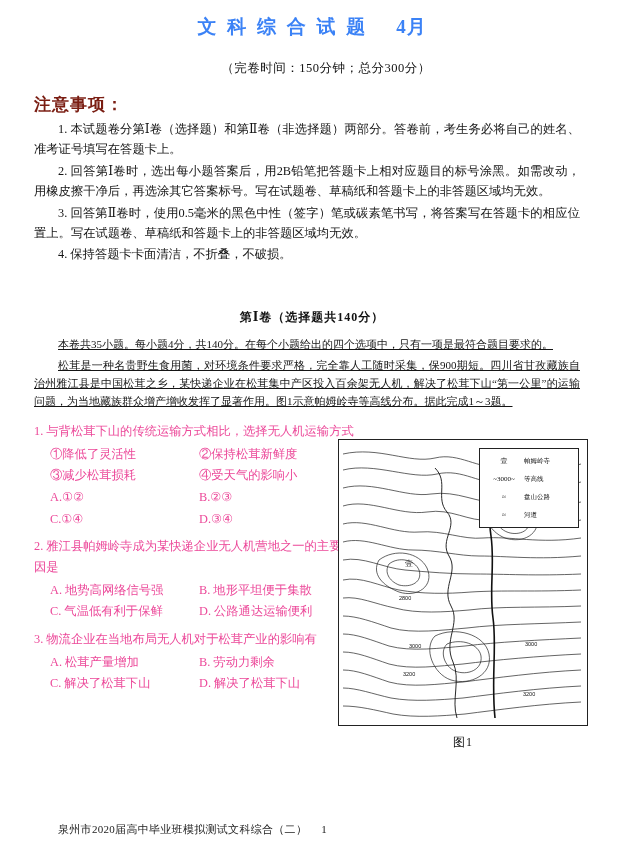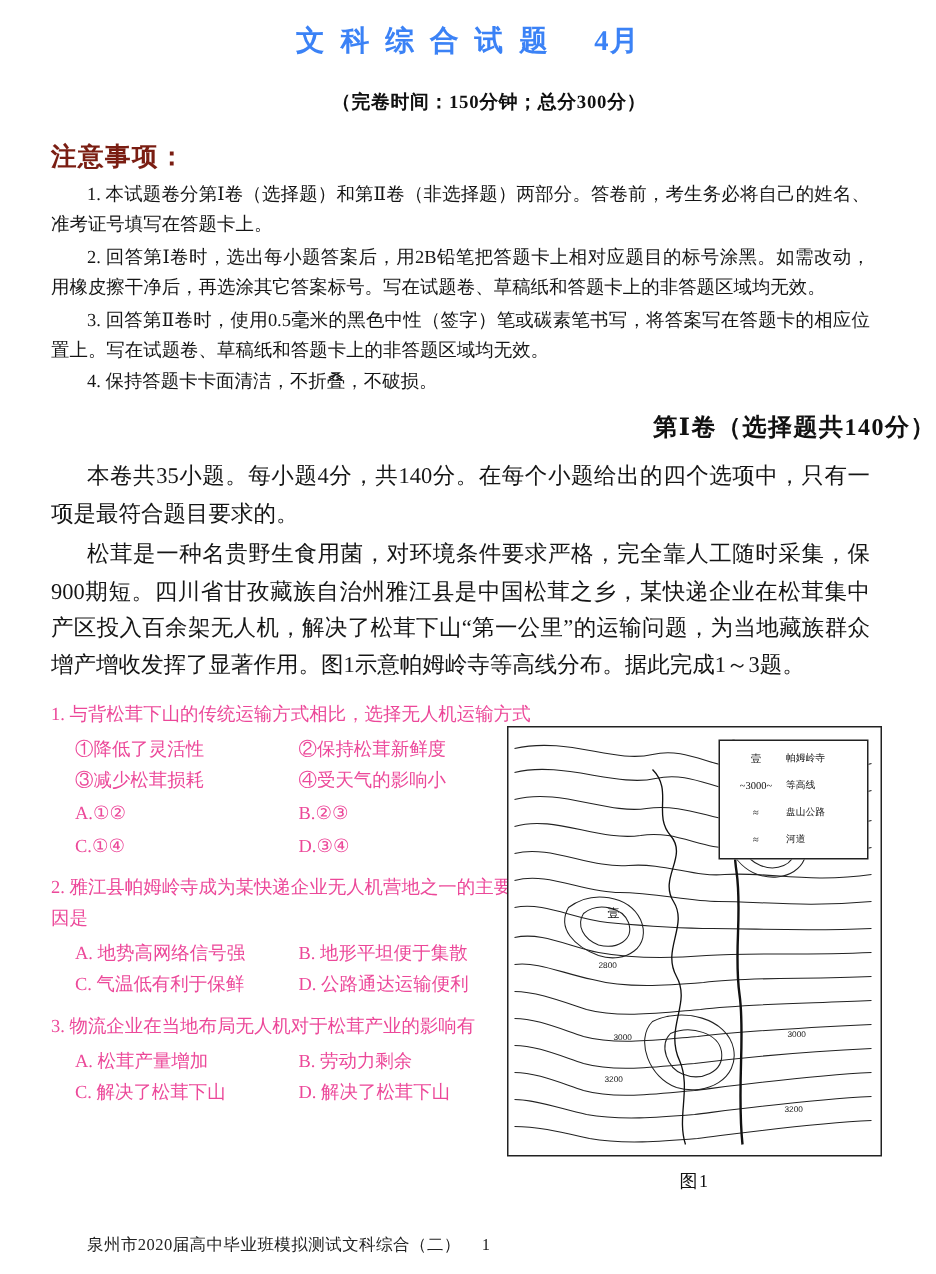--- a/index.html
+++ b/index.html
@@ -31,21 +31,21 @@
     margin-top: 14px;
     color: #3b82f6;
   }
   .doc-title .month {
     margin-left: 28px;
     letter-spacing: 1px;
   }
   .doc-subtitle {
     text-align: center;
     font-size: 12.5px;
-    font-weight: bold;
+    font-weight: normal;
     margin-top: 20px;
     letter-spacing: 0.5px;
     padding-left: 28px;
   }
   .notice-heading {
     font-size: 17px;
     font-weight: bold;
     color: #7a1d12;
     margin: 16px 0 4px 34px;
     letter-spacing: 1px;
@@ -55,32 +55,33 @@
     font-size: 12.3px;
     line-height: 1.62;
     text-align: justify;
     color: #151515;
   }
   .notice-list p {
     margin: 2px 0;
     text-indent: 24px;
   }
   .section-title {
-    text-align: right;
-    font-size: 16px;
+    text-align: center;
+    font-size: 12px;
     font-weight: bold;
-    margin: 10px 0 10px 0;
+    margin: 44px 0 10px 0;
     letter-spacing: 1px;
   }
   .body-text {
     margin: 0 44px 0 34px;
-    font-size: 15px;
+    font-size: 11px;
     line-height: 1.63;
     text-align: justify;
     color: #151515;
+    text-decoration: underline;
   }
   .body-text p {
     margin: 3px 0;
     text-indent: 24px;
   }
   .passage {
     margin-top: 10px;
   }
   .q-area {
     position: relative;

